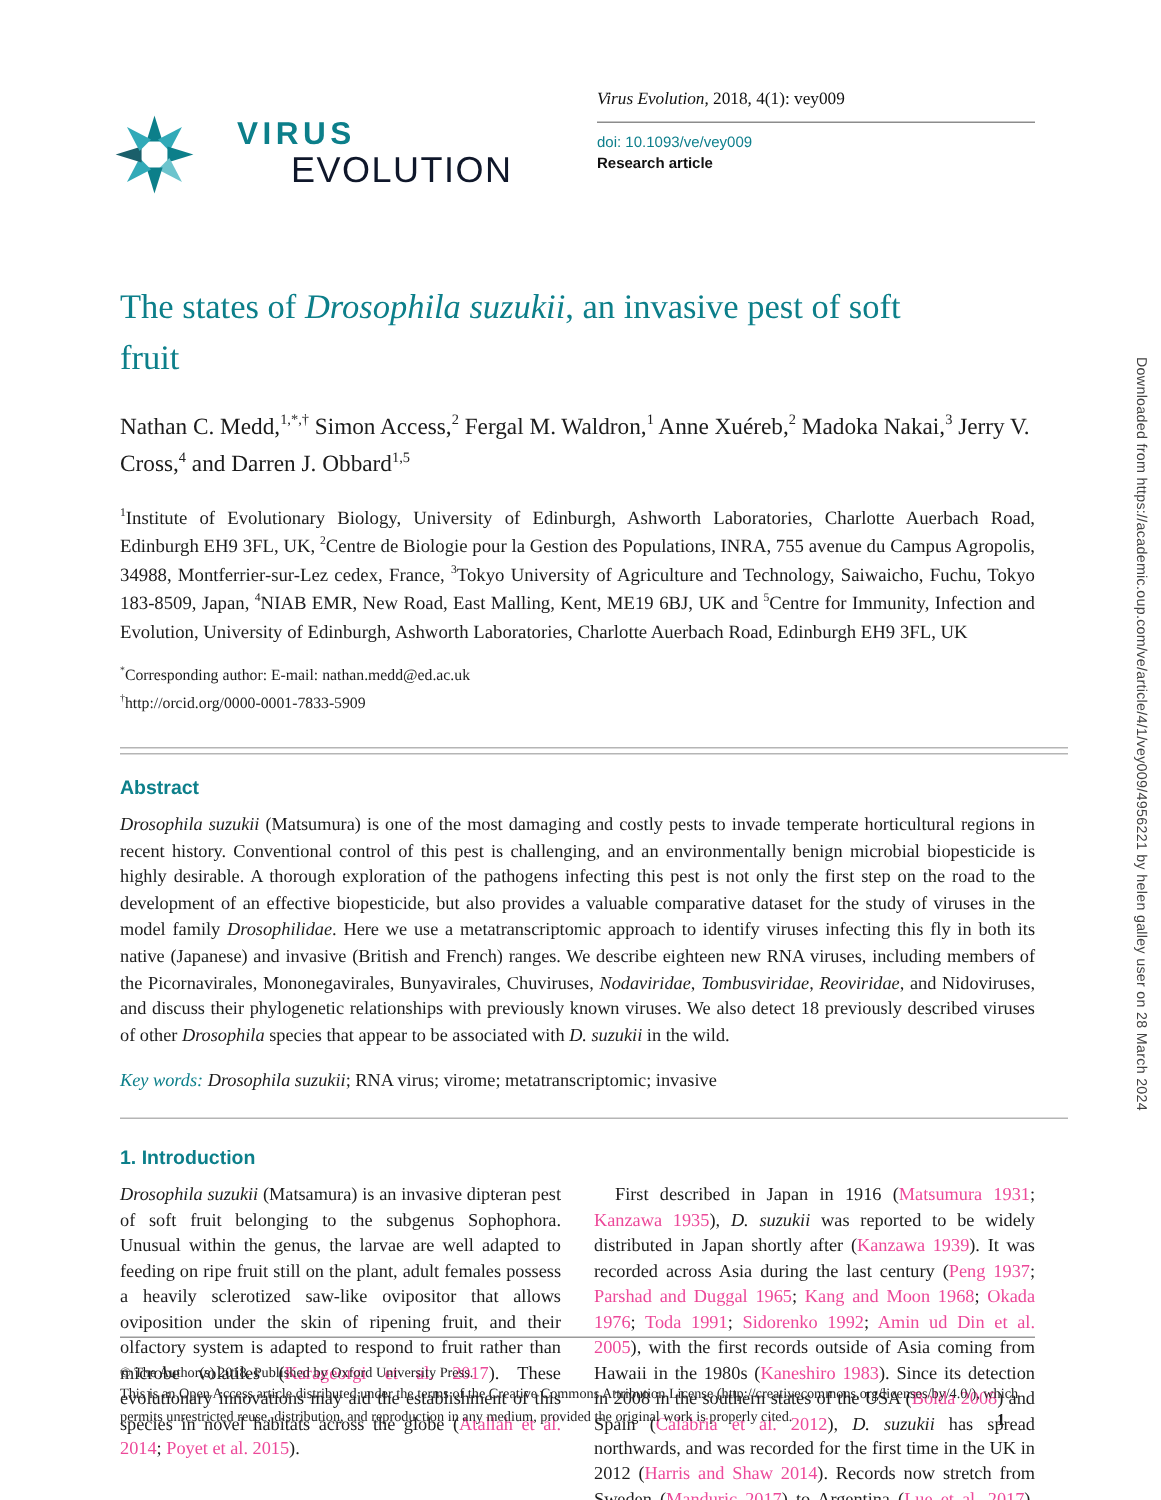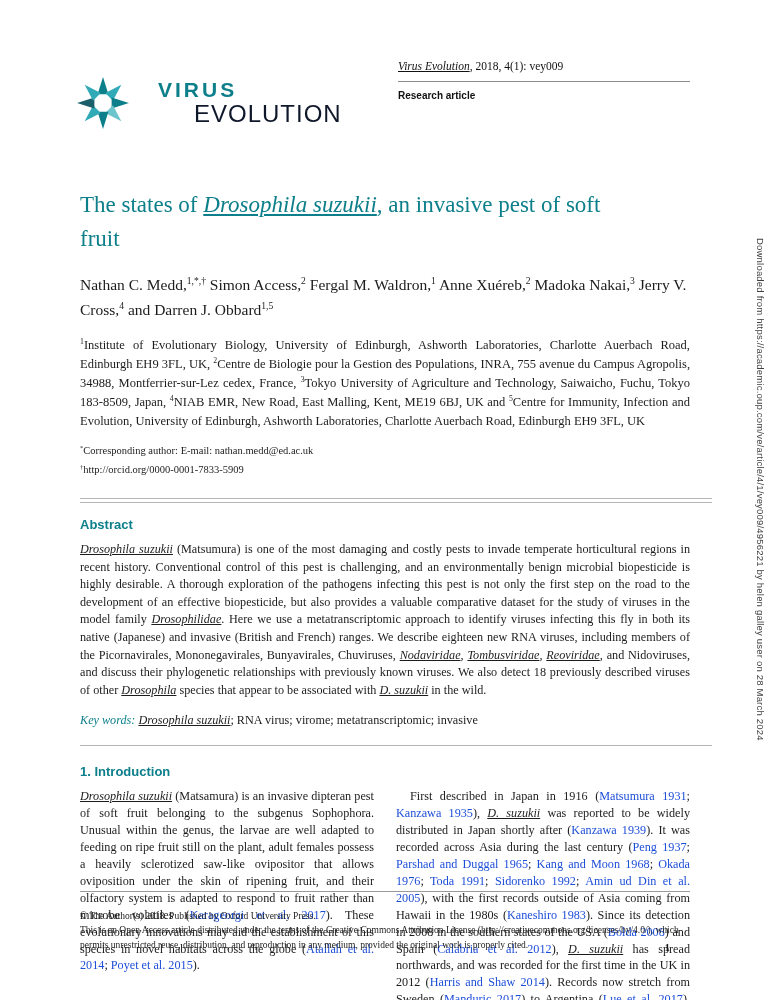--- a/index.html
+++ b/index.html
@@ -4,22 +4,22 @@
 <style>
   html,body{margin:0;padding:0;background:#e8e8e8;}
   .page{
     position:relative;
     width:774px;height:1000px;
     background:#ffffff;
     font-family:"Liberation Serif", serif;
     color:#1c1c1c;
     overflow:hidden;
   }
-  .it{font-style:italic;text-decoration:underline;}
-  .lnk{color:#1d4ed8;}
+  .it{font-style:italic;}
+  .lnk{color:#ec4899;}
   sup{font-size:0.62em;line-height:0;vertical-align:super;}
 
   
   .masthead{position:absolute;left:398px;top:60px;width:292px;}
   .journal-line{font-size:11.5px;color:#111;}
   .masthead-rule{border:0;border-top:1px solid #8c8c8c;margin:9px 0 8px 0;}
   .doi-line{font-family:"Liberation Sans",sans-serif;font-size:10px;color:#0d7f8c;}
   .article-type{font-family:"Liberation Sans",sans-serif;font-size:10px;font-weight:bold;color:#111;margin-top:3px;}
 
   
@@ -64,20 +64,21 @@
   }
 </style>
 </head>
 <body>
 
 <div class="page">
 
   <div class="masthead">
     <div class="journal-line"><span class="it">Virus Evolution</span><span>, 2018, 4(1): vey009</span></div>
     <hr class="masthead-rule">
+    <div class="doi-line">doi: 10.1093/ve/vey009</div>
     <div class="article-type">Research article</div>
   </div>
 
   <div class="logo">
     <span>
       <svg width="54" height="54" viewBox="0 0 100 100" aria-hidden="true">
         <g>
           <polygon points="50,2 60,34 40,34" fill="#0c7f8a"></polygon>
           <polygon points="50,2 60,34 40,34" fill="#31aab8" transform="rotate(45 50 50)"></polygon>
           <polygon points="50,2 60,34 40,34" fill="#0c7f8a" transform="rotate(90 50 50)"></polygon>

